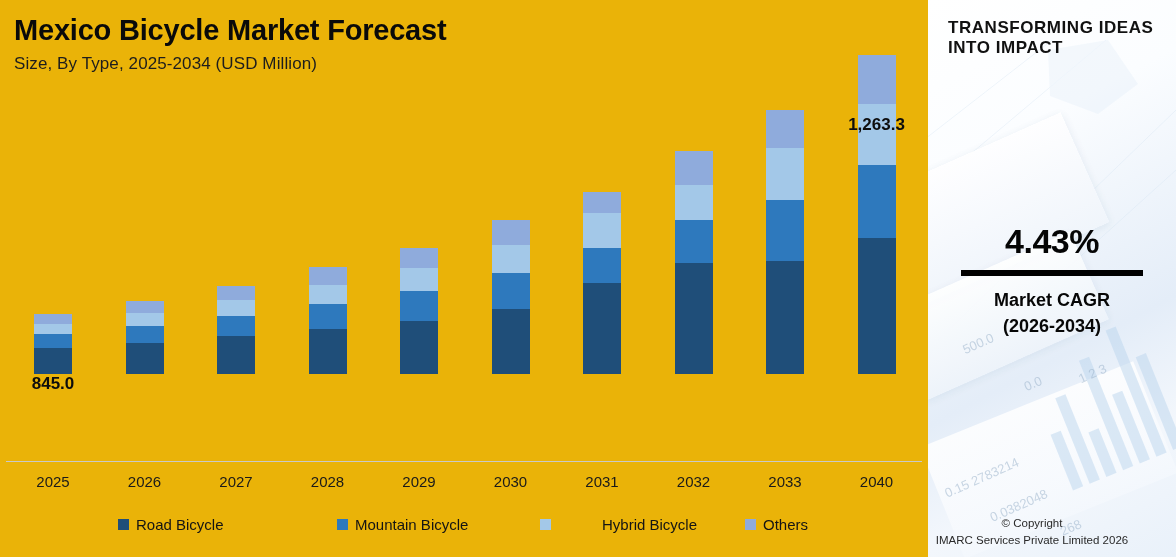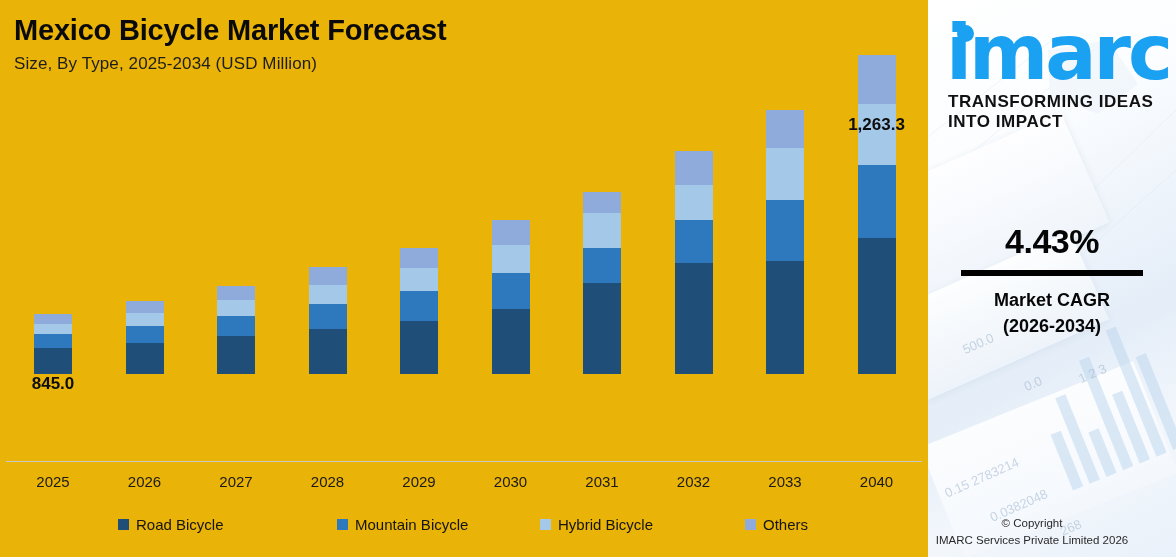--- a/index.html
+++ b/index.html
@@ -316,21 +316,21 @@
     <div class="legend" id="legend">
 
     <div class="legend-item" style="left: 118px;">
           <span class="legend-swatch" style="background: rgb(31, 78, 121);"></span>
           <span class="legend-label">Road Bicycle</span>
         </div>
         <div class="legend-item" style="left: 305px; padding-left: 32px;">
           <span class="legend-swatch" style="background: rgb(46, 121, 189);"></span>
           <span class="legend-label">Mountain Bicycle</span>
         </div>
-        <div class="legend-item" style="left: 540px;">
+        <div class="legend-item" style="left: 540px; gap: 44px;">
           <span class="legend-swatch" style="background: rgb(163, 200, 232);"></span>
           <span class="legend-label">Hybrid Bicycle</span>
         </div>
         <div class="legend-item" style="left: 745px;">
           <span class="legend-swatch" style="background: rgb(143, 171, 220);"></span>
           <span class="legend-label">Others</span>
         </div>
       </div>
   </div>
 
@@ -365,24 +365,20 @@
     </div>
 
     <div class="wm wm-num" style="left:14px; top:470px;">0.15 2783214</div>
     <div class="wm wm-num" style="left:34px; top:336px;">500.0</div>
     <div class="wm wm-num" style="left:96px; top:376px;">0.0</div>
     <div class="wm wm-num" style="left:150px; top:366px;">1 2 3</div>
     <div class="wm wm-num" style="left:60px; top:498px;">0.0382048</div>
     <div class="wm wm-num" style="left:132px; top:520px;">268</div>
 
     <div class="logo-wrap">
-      <div class="logo-mark">
-        <div class="logo-text">imarc</div>
-      <span style="position: absolute; left: 21px; top: 9px; width: 17px; height: 17px; border-radius: 50%; background: rgb(27, 161, 242);"></span>
-        </div>
       <div class="logo-tagline">TRANSFORMING IDEAS INTO IMPACT</div>
     </div>
 
     <div class="cagr-block">
       <div class="cagr-value">4.43%</div>
       <div class="cagr-rule"></div>
       <div class="cagr-caption">Market CAGR</div>
       <div class="cagr-caption">(2026-2034)</div>
     </div>
 

